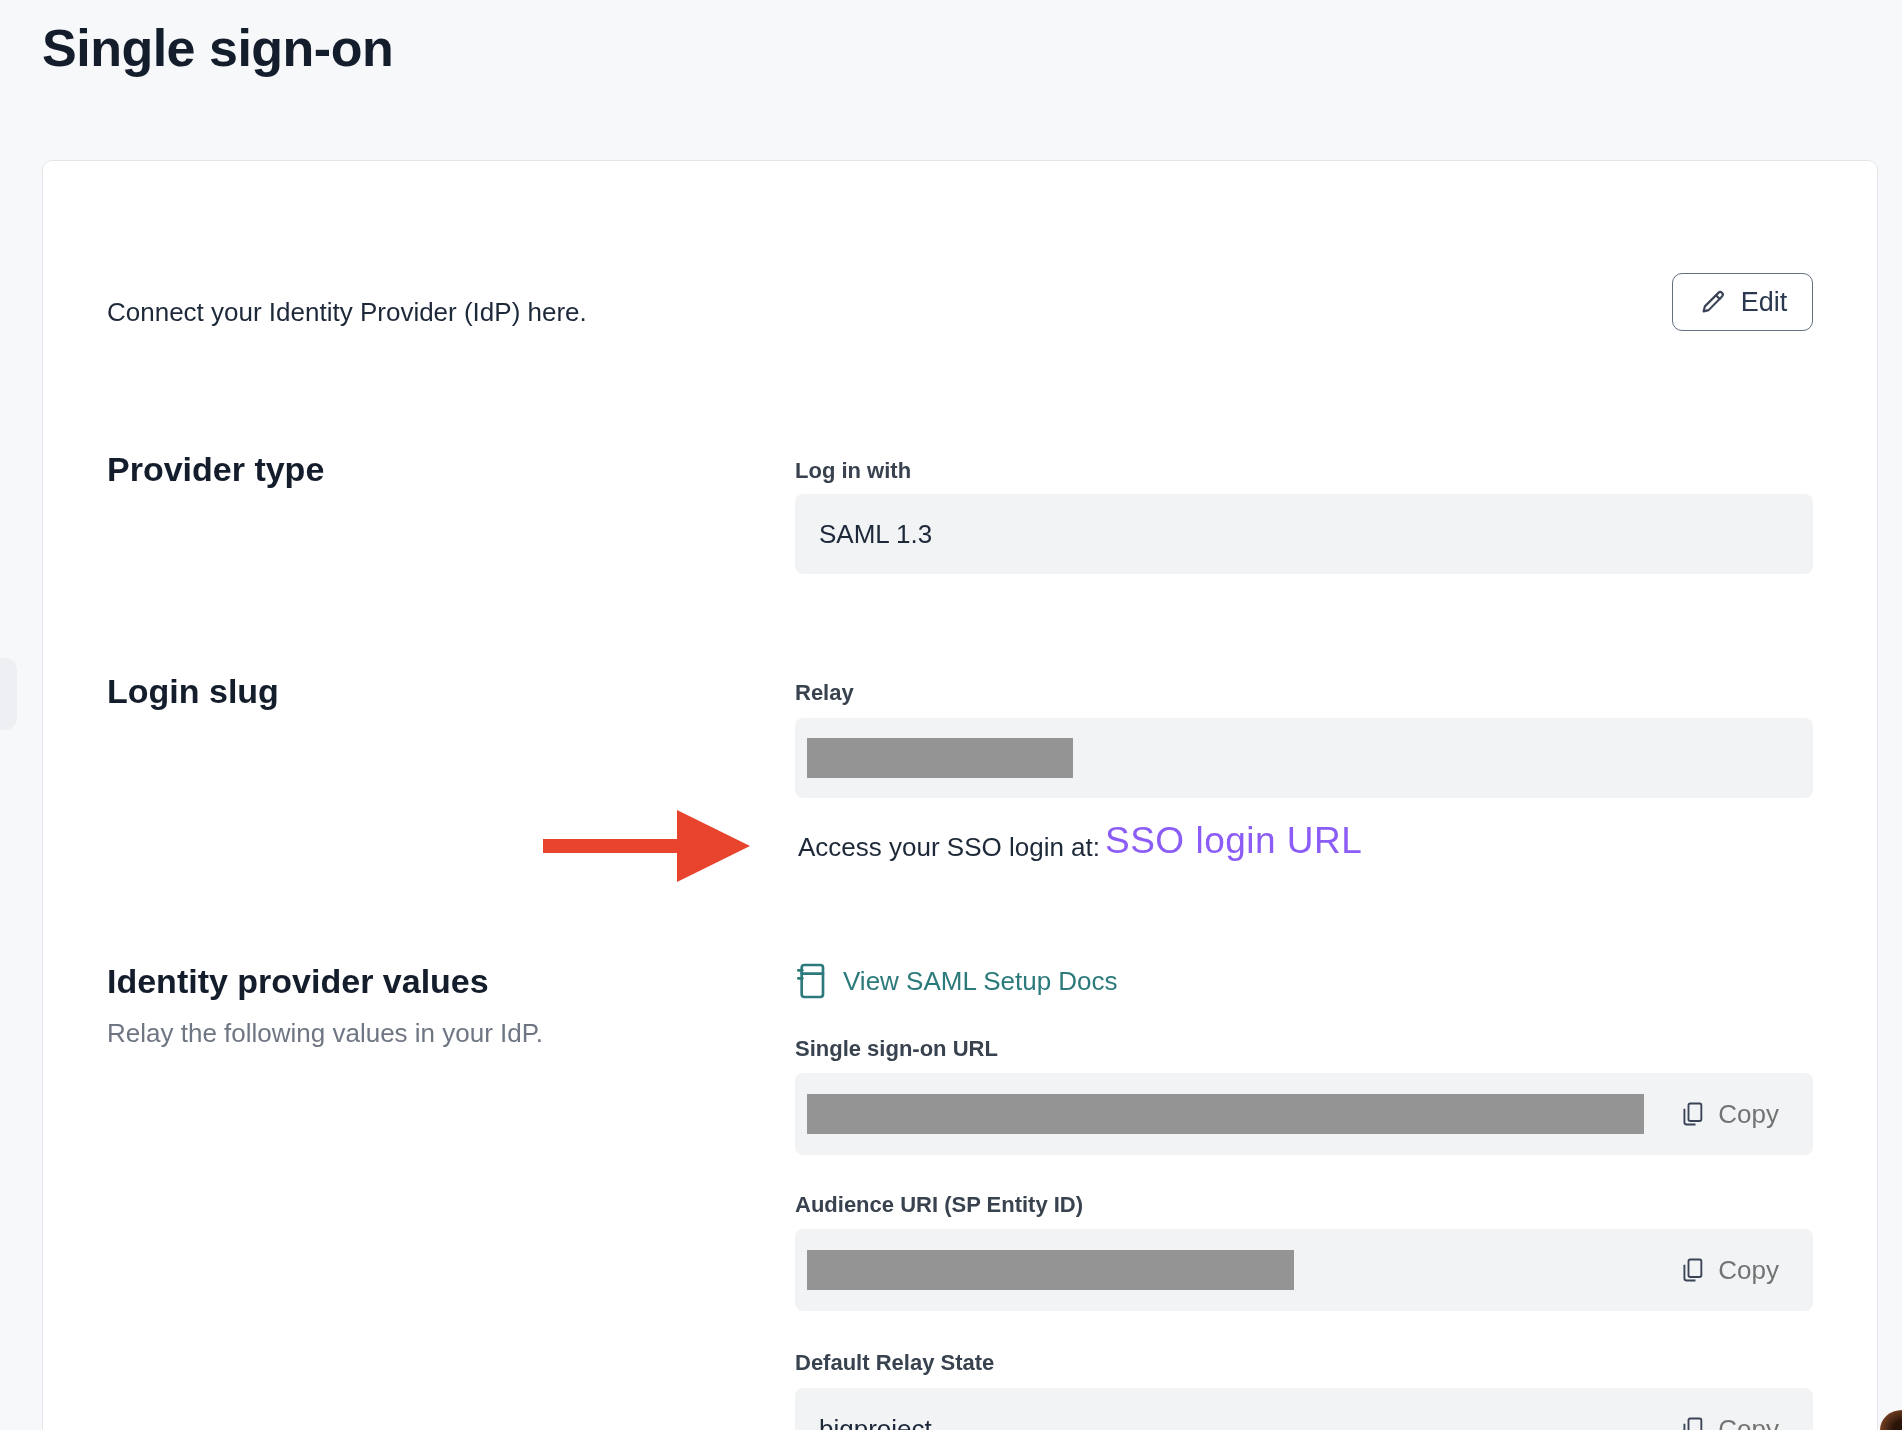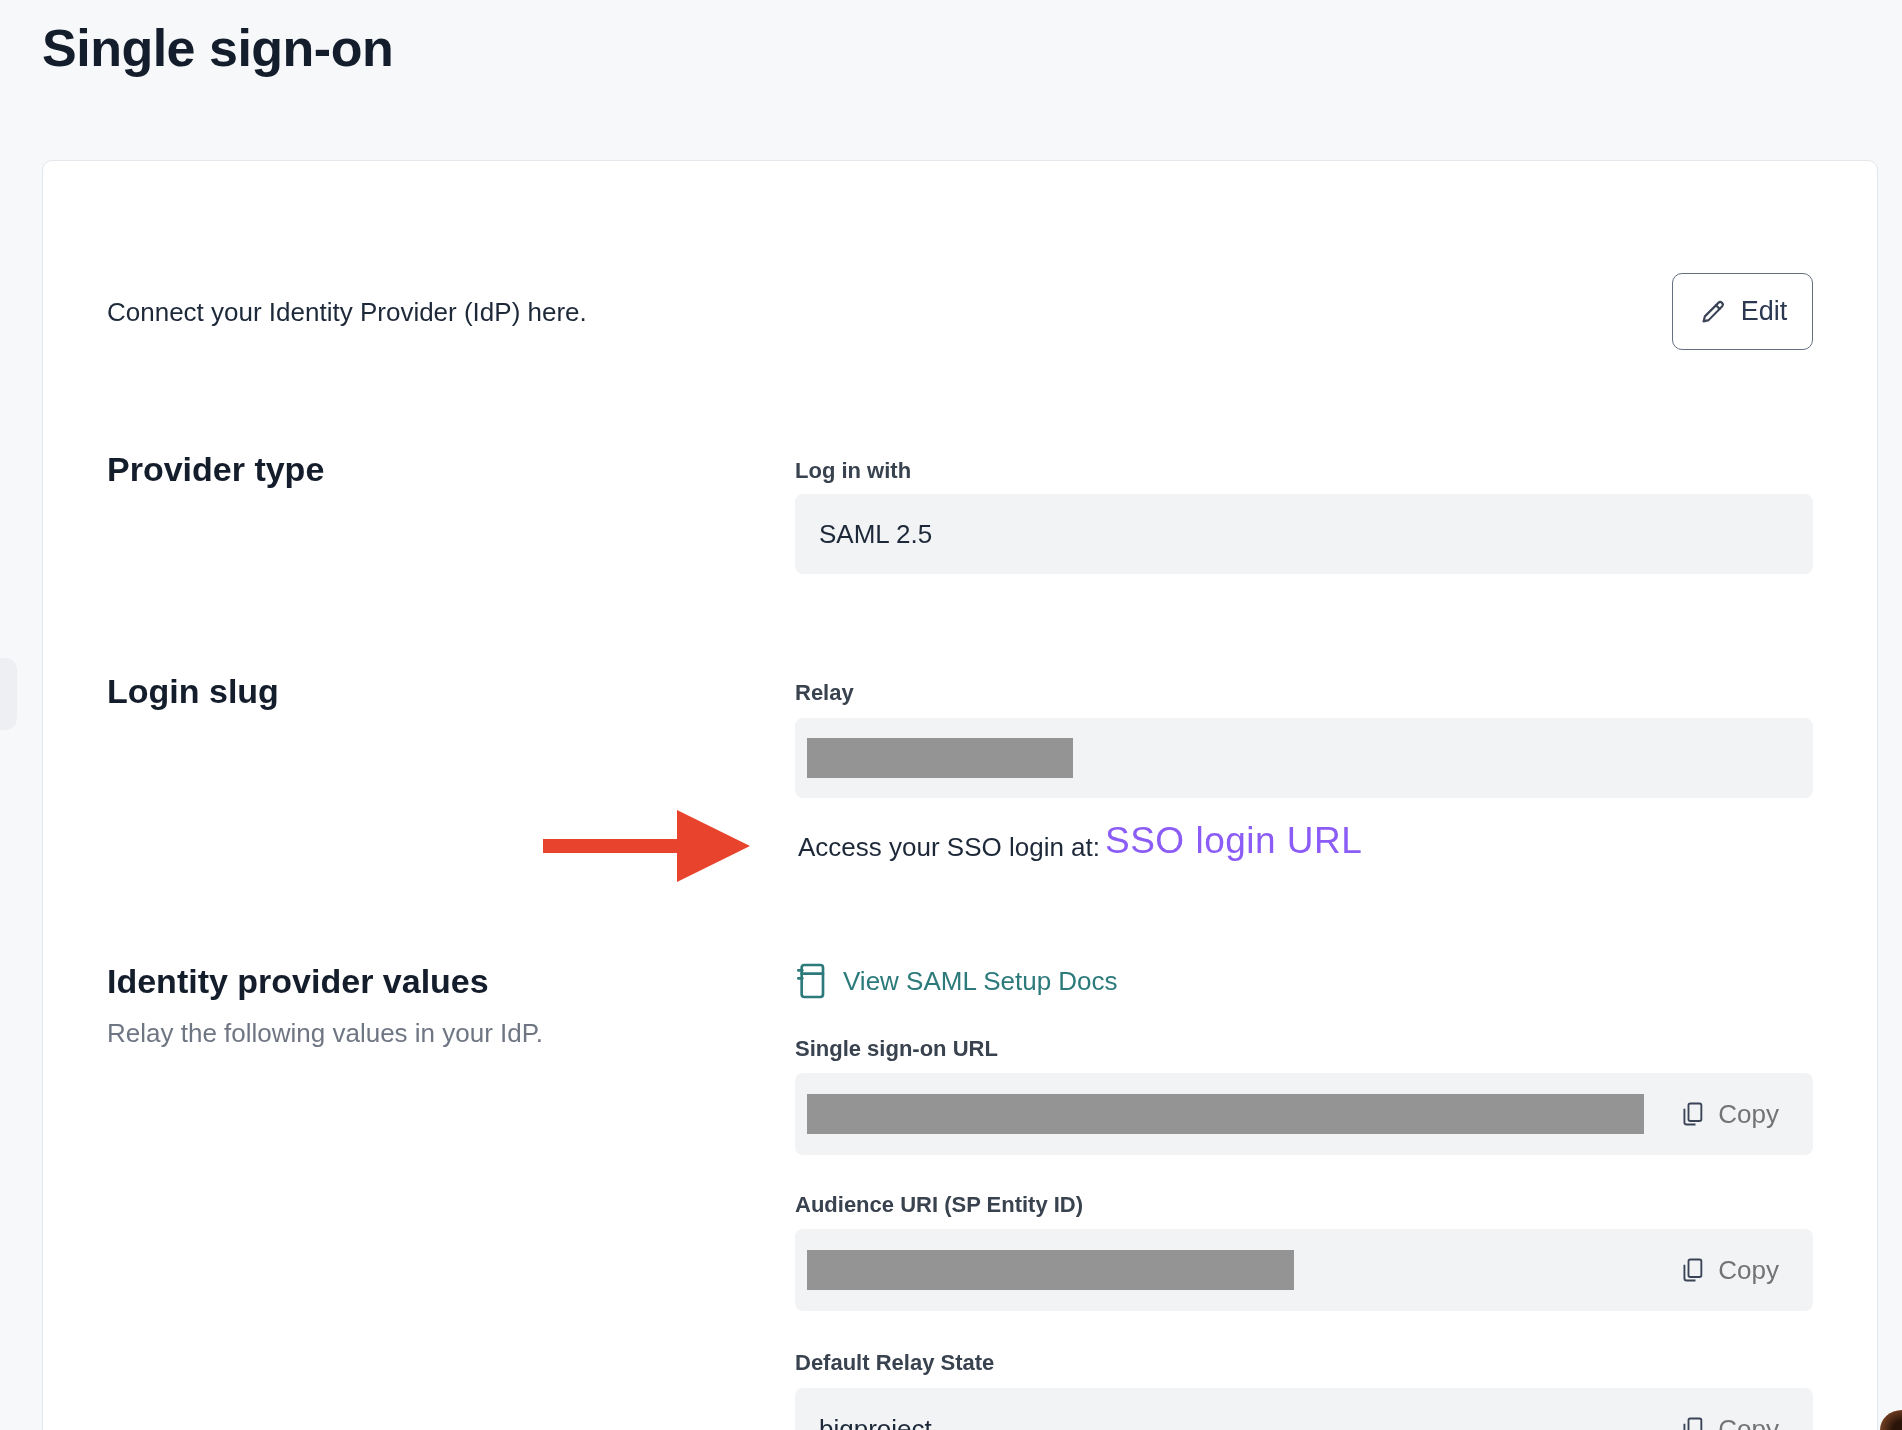--- a/index.html
+++ b/index.html
@@ -20,21 +20,21 @@
     background:#edeff2; border-radius:0 12px 12px 0;
   }
   .card {
     position:absolute; left:42px; top:160px; width:1836px; height:1310px;
     background:#ffffff; border:1px solid #e3e6ea; border-radius:10px;
   }
   .intro-text {
     position:absolute; left:107px; top:297px; font-size:26px; color:#1d2839;
   }
   .edit-btn {
-    position:absolute; left:1672px; top:273px; width:141px; height:77px;
+    position:absolute; left:1672px; top:273px; width:141px; height:58px;
     background:#ffffff; border:1.5px solid #646f80; border-radius:10px;
     display:flex; align-items:center; justify-content:center; gap:13px;
     font-size:27px; color:#2b3850; cursor:pointer;
   }
   .edit-btn svg { width:30px; height:30px; stroke:#3b4456; }
   .section-heading {
     position:absolute; left:107px;
     font-size:34px; font-weight:bold; color:#141d2b;
   }
   .section-sub {
@@ -90,21 +90,21 @@
   <svg viewBox="0 0 24 24" fill="none" stroke-width="1.7" stroke-linecap="round" stroke-linejoin="round">
     <path d="M4.5 19.5l1-4L16.3 4.7a2.05 2.05 0 0 1 2.9 2.9L8.5 18.5l-4 1z"></path>
     <path d="M14.4 6.6l2.9 2.9"></path>
   </svg>
   <span>Edit</span>
 </button>
 
 <div class="section-heading" style="top:450px">Provider type</div>
 <div class="field-label" style="top:458px">Log in with</div>
 <div class="field-box" style="top:494px">
-  <span class="value-text">SAML 2.5</span>
+  <span class="value-text">SAML 1.3</span>
 </div>
 
 <div class="section-heading" style="top:672px">Login slug</div>
 <div class="field-label" style="top:680px">Relay</div>
 <div class="field-box" style="top:718px">
   <div class="redact-bar" style="width:266px"></div>
 </div>
 
 <svg class="arrow-annot" viewBox="0 0 208 74">
   <rect x="0" y="30" width="134" height="14" fill="#e8432c"></rect>

